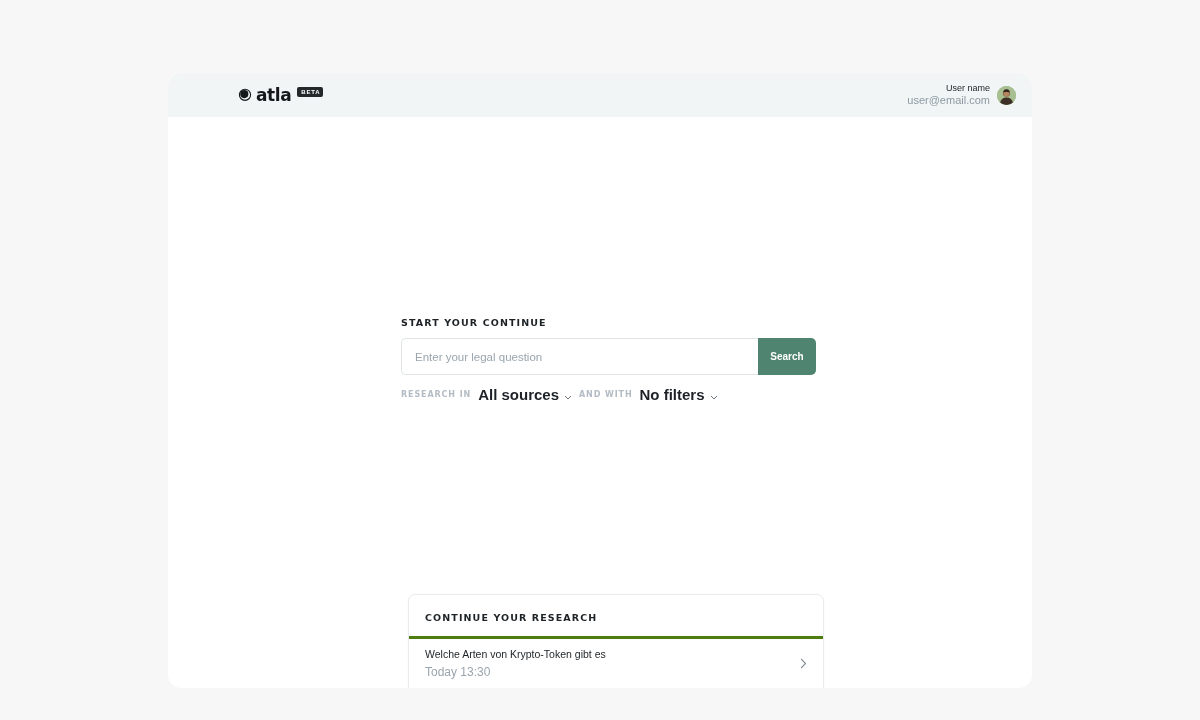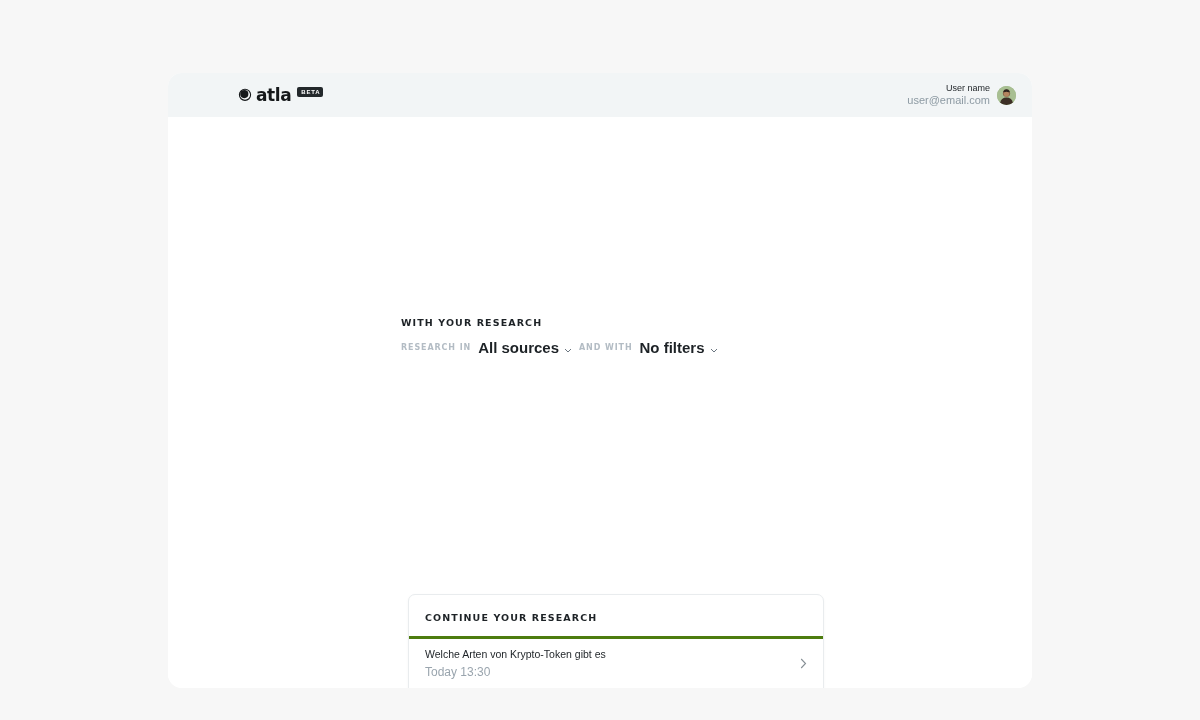--- a/index.html
+++ b/index.html
@@ -237,22 +237,26 @@
             <ellipse cx="9.5" cy="7.6" rx="2.9" ry="3.1" fill="#b5855f"></ellipse>
             <path d="M6.4 5.6a3.2 3.2 0 0 1 6.2 0c0 .6-.4 1-1 .7-1.3-.7-3-.8-4.3 0-.6.3-.9-.1-.9-.7z" fill="#2e2520"></path>
           </svg>
         </span>
       </div>
     </div>
 
     <div class="app-body">
 
       <div class="search-block">
-        <div class="section-label">WITH YOUR RESEARCH</div>
-
+        <div class="section-label">START YOUR CONTINUE</div>
+
+        <div class="search-row">
+          <input class="search-input" type="text" placeholder="Enter your legal question" style="">
+          <button class="search-button">Search</button>
+        </div>
 
         <div class="filter-row">
           <span class="filter-static">RESEARCH IN</span>
           <button class="filter-chip">
             <span>All sources</span>
             <span class="chev-down">
               <svg width="8" height="5" viewBox="0 0 8 5">
                   <path d="M1 1l3 3 3-3" fill="none" stroke="#6b7680" stroke-width="1"></path>
                 </svg>
             </span>

